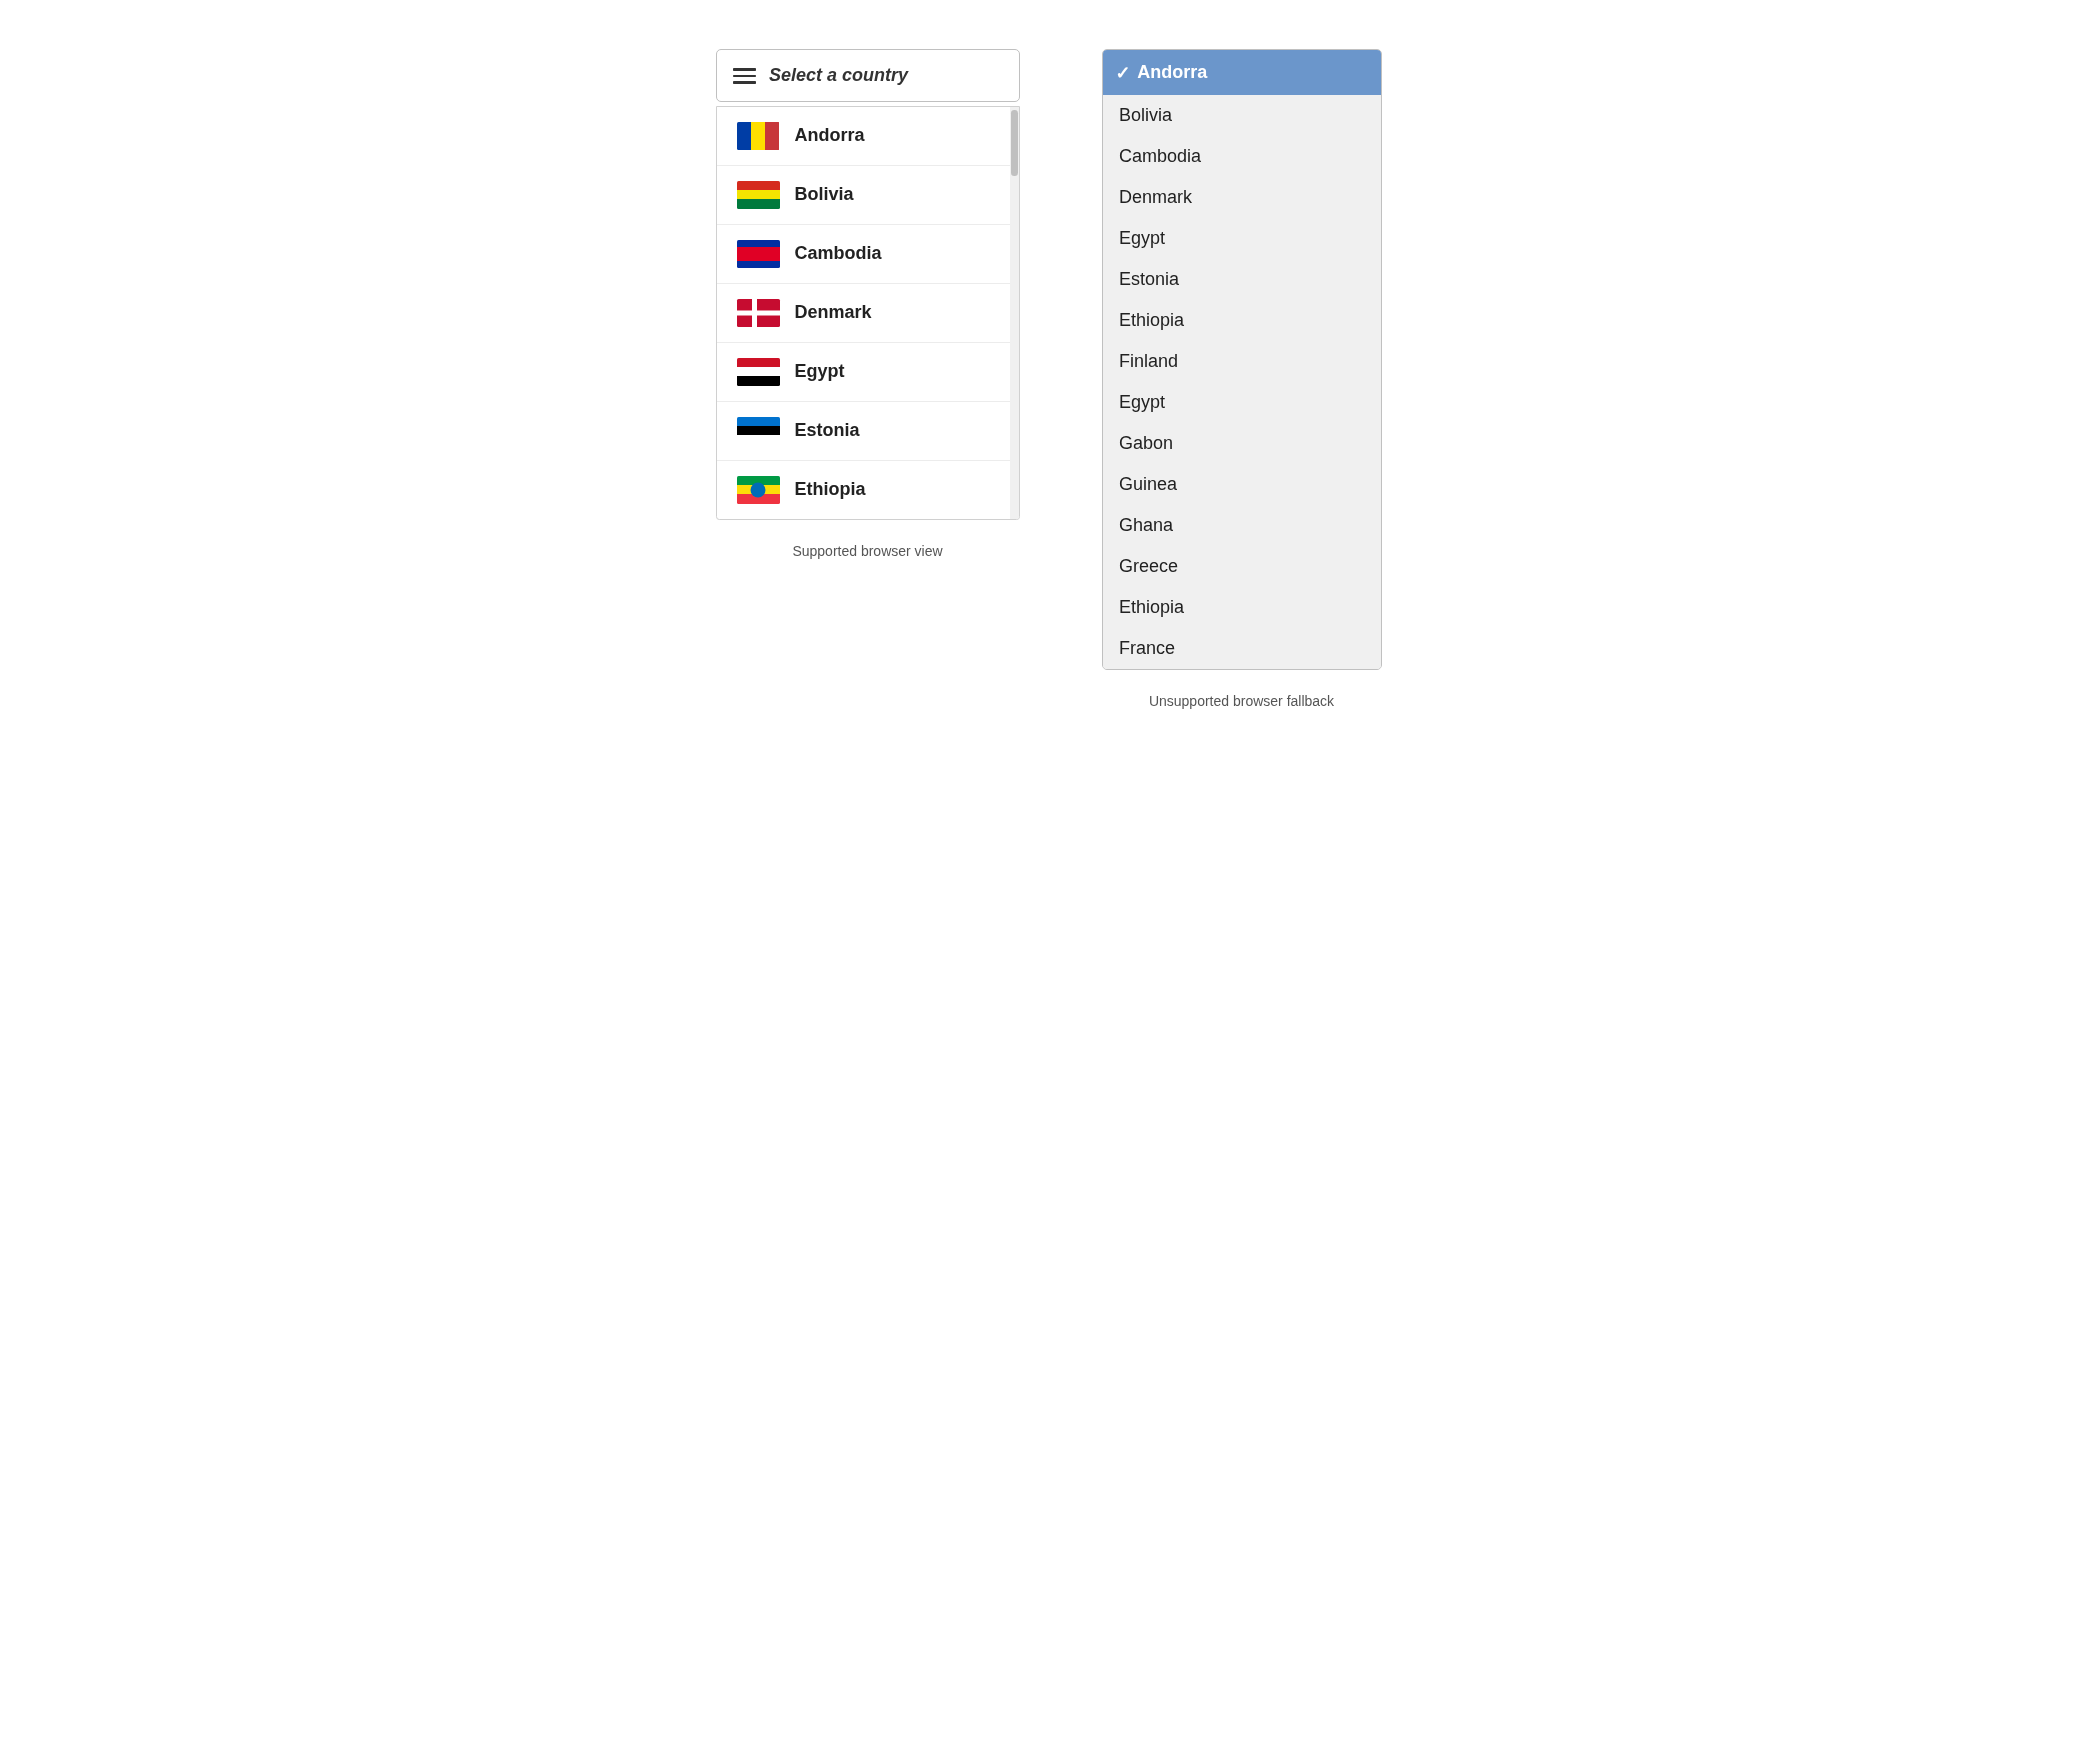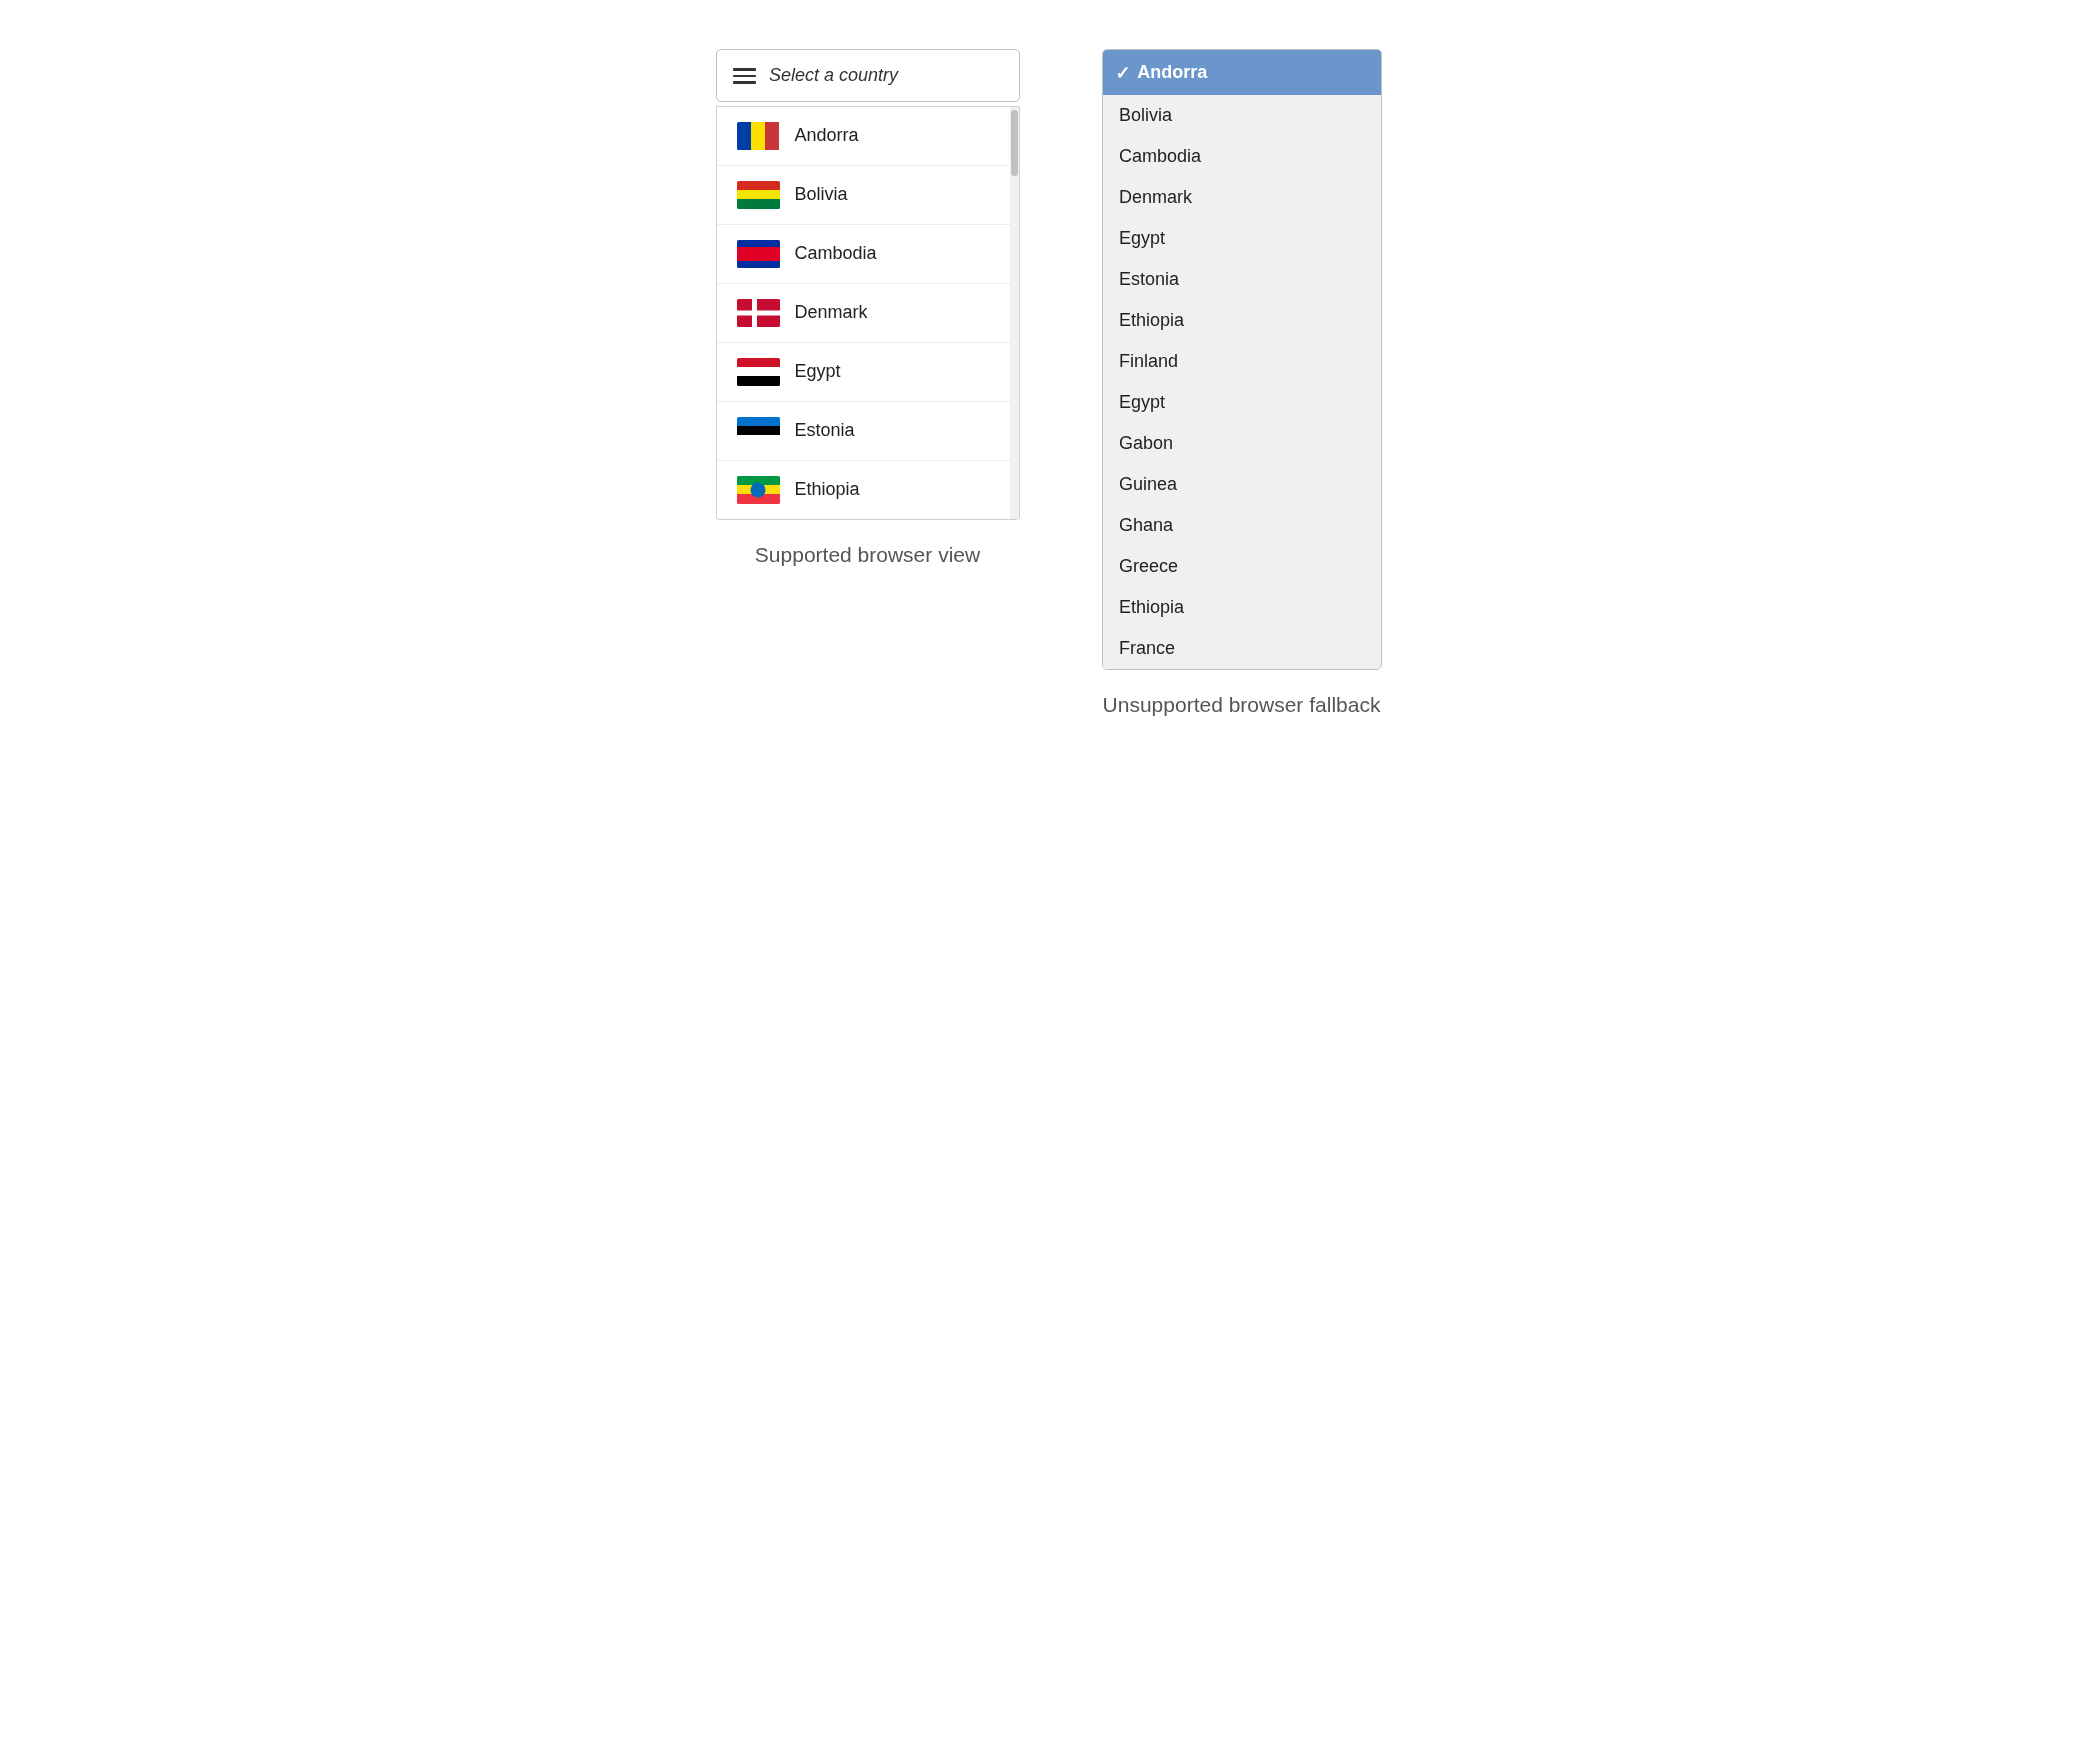--- a/index.html
+++ b/index.html
@@ -24,20 +24,21 @@
     
     .left-column {
       display: flex;
       flex-direction: column;
       align-items: center;
       gap: 0;
     }
 
     .custom-select-wrapper {
       width: 304px;
+      font-weight: bold;
     }
 
     .custom-select-trigger {
       display: flex;
       align-items: center;
       gap: 13px;
       padding: 15px 16.4px;
       border: 1.2px solid #c0c0c0;
       border-radius: 5px;
       background: #ffffff;
@@ -113,21 +114,21 @@
 
     .scrollbar-thumb {
       width: 6.6px;
       height: 66px;
       background: #c0c0c0;
       border-radius: 3.3px;
     }
 
     .column-label {
       margin-top: 23px;
-      font-size: 21px;
+      font-size: 14px;
       color: #555;
       text-align: center;
     }
 
     
     .right-column {
       display: flex;
       flex-direction: column;
       align-items: center;
     }

